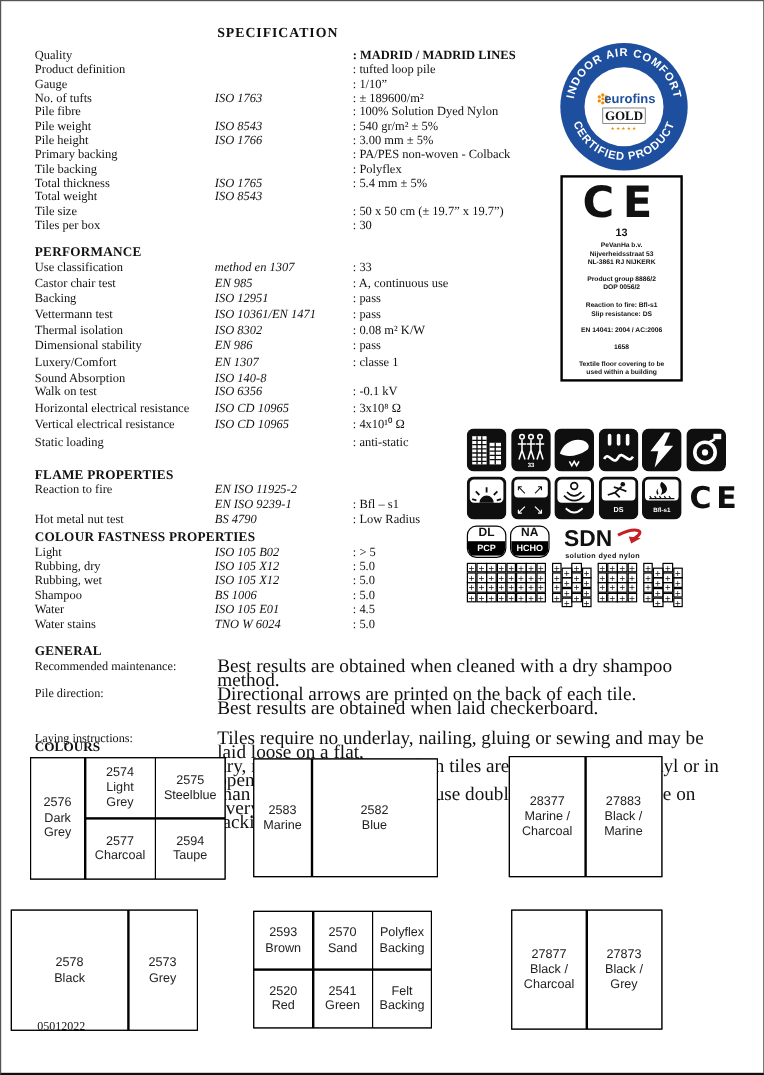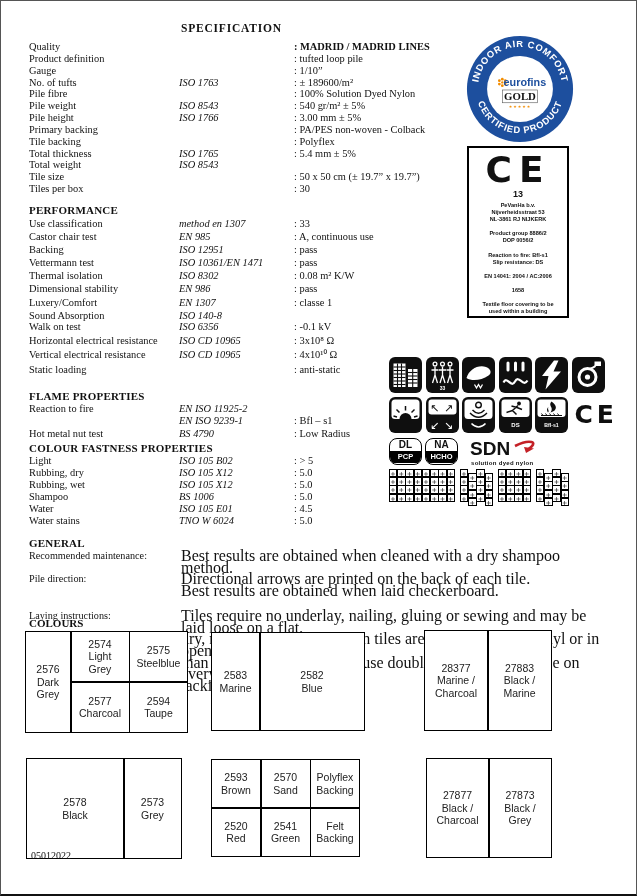--- a/index.html
+++ b/index.html
@@ -26,21 +26,21 @@
   .gen-label{width:152px;flex:none;font-size:10.2px;line-height:11.7px;}
   .gen-text{flex:1;font-size:16px;line-height:11.7px;white-space:pre-line;}
   .colours-h{position:absolute;left:28px;top:616px;font-size:11px;font-weight:bold;}
   .ctable{position:absolute;background:#000;border:1.5px solid #000;display:grid;gap:1.5px;}
   .ccell{background:#fff;display:flex;align-items:center;justify-content:center;text-align:center;
     font-family:"Liberation Sans",sans-serif;font-size:10.5px;line-height:12.5px;white-space:pre-line;color:#222;}
   #ct1{left:24px;top:630px;grid-template-columns:44px 57px 57px;grid-template-rows:49px 49px;}
   #ct1 .main{grid-row:1/3;text-align:center;}
   #ct2{left:210px;top:631px;grid-template-columns:47px 103px;grid-template-rows:97px;}
   #ct3{left:423px;top:629px;grid-template-columns:62px 62px;grid-template-rows:99px;}
-  #ct4{left:25px;top:757px;grid-template-columns:96px 56px;grid-template-rows:99px;}
+  #ct4{left:8px;top:757px;grid-template-columns:96px 56px;grid-template-rows:99px;}
   #ct5{left:210px;top:758px;grid-template-columns:48px 48px 48px;grid-template-rows:47px 47px;}
   #ct6{left:425px;top:757px;grid-template-columns:61px 61px;grid-template-rows:98px;}
   .footer{position:absolute;left:30px;top:849px;font-size:10px;}
   .eurofins{position:absolute;left:462px;top:31px;width:114px;height:114px;}
   .ce-box{position:absolute;left:466px;top:145px;width:102px;height:172px;border:2px solid #000;
     box-sizing:border-box;text-align:center;padding-top:3px;background:#fff;}
   .ce-mark{font-family:"DejaVu Sans",sans-serif;font-weight:bold;font-size:36px;line-height:38px;letter-spacing:7px;}
   .ce-no{font-family:"Liberation Sans",sans-serif;font-weight:bold;font-size:9px;}
   .ce-text{font-family:"Liberation Sans",sans-serif;font-weight:bold;font-size:5.6px;line-height:7.1px;
     white-space:pre-line;margin-top:3px;}

